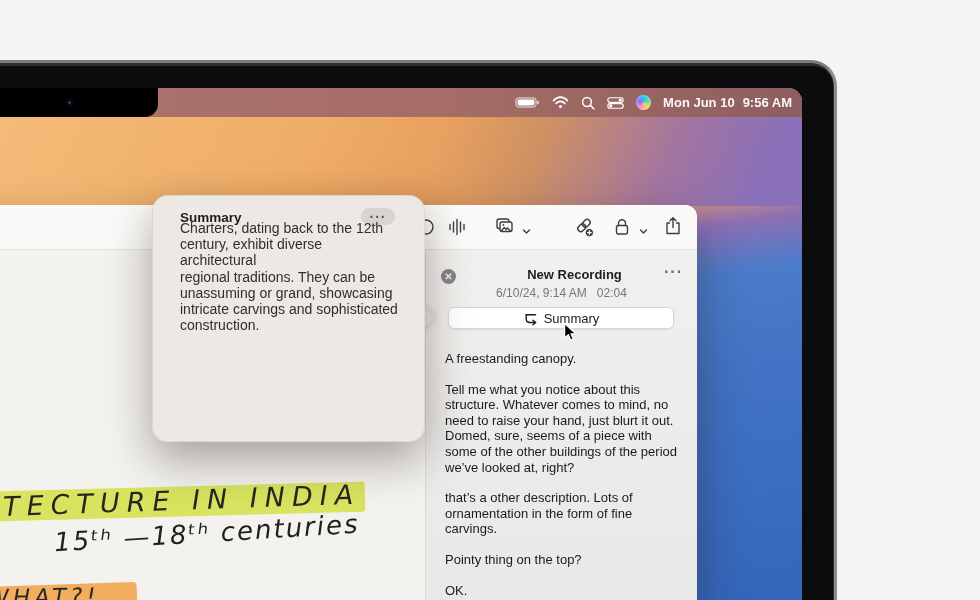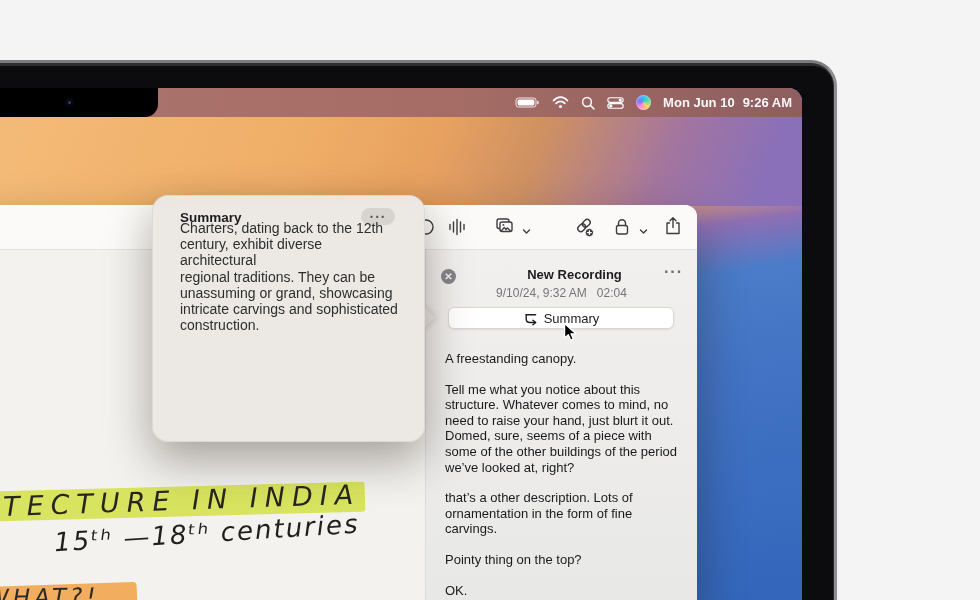--- a/index.html
+++ b/index.html
@@ -117,21 +117,21 @@
           <circle cx="13.2" cy="3.05" r="1.6" fill="#fff" stroke="none"></circle>
           <rect x="0.8" y="6.6" width="15.4" height="4.7" rx="2.35"></rect>
           <circle cx="3.8" cy="8.95" r="1.6" fill="#fff" stroke="none"></circle>
         </svg>
       </span>
       <span class="mb-ico">
           <span class="siri"></span>
         </span>
       <span class="clock">
         <span>Mon Jun 10</span>
-        <span>9:26 AM</span>
+        <span>9:56 AM</span>
       </span>
     </div>
     <div class="abs notch">
       <span class="camera"></span>
     </div>
 
     <div class="abs window"></div>
     <div class="abs toolbar"></div>
 
     <span class="abs tico" style="left:414px;top:215px;">
@@ -190,21 +190,21 @@
     <div class="abs hand1">ITECTURE IN INDIA</div>
     <div class="abs hand2">15ᵗʰ —18ᵗʰ centuries</div>
     <div class="abs hl-o"></div>
     <div class="abs hand3">WHAT?!</div>
 
     <div class="abs panel">
       <div class="close-btn">✕</div>
       <div class="ptitle">New Recording</div>
       <div class="pmore">···</div>
       <div class="pdates">
-        <span>9/10/24, 9:32 AM</span>
+        <span>6/10/24, 9:14 AM</span>
         <span>02:04</span>
       </div>
       <div class="sum-btn">
         <svg width="15" height="15" viewBox="0 0 15 15">
           <path d="M3.2 3.8 H12.6"></path>
           <path d="M3.2 3.8 V8 C3.2 10.4 4.8 11.5 7 11.5 H12.4"></path>
           <path d="M9.9 9.2 L12.7 11.5 L9.9 13.8"></path>
         </svg>
         <span>Summary</span>
       </div>

